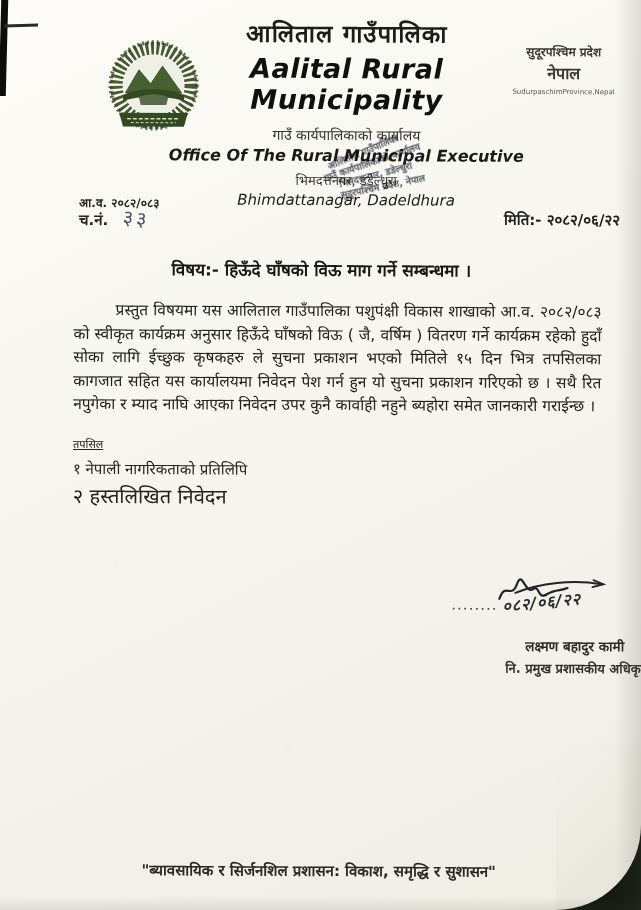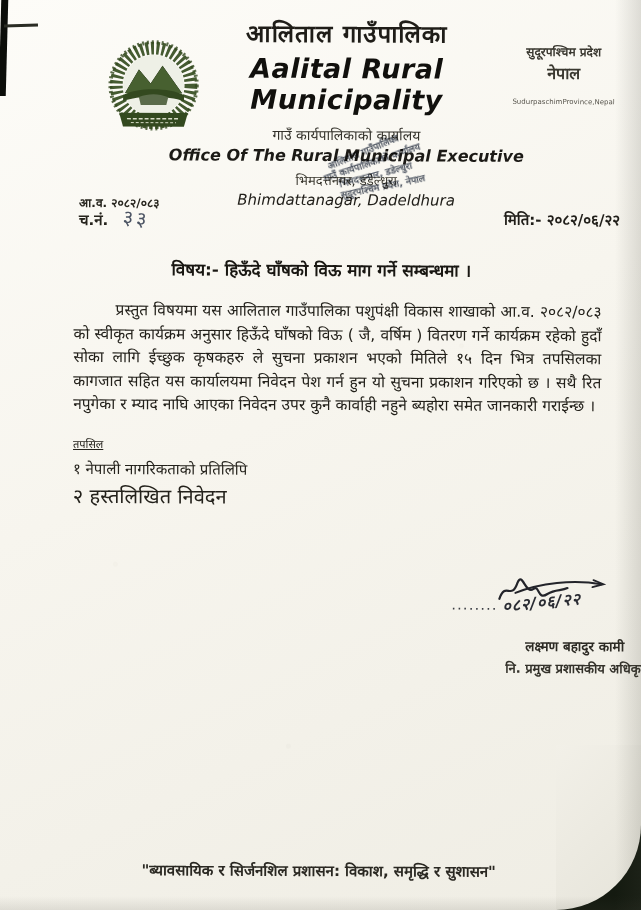--- a/index.html
+++ b/index.html
@@ -29,21 +29,21 @@
   .hdr-center{position:absolute;left:160px;top:16px;width:370px;text-align:center;}
   .title-np{font-size:24px;font-weight:bold;color:#1f1d18;letter-spacing:1px;}
   .title-en{font-size:27px;font-weight:bold;font-style:italic;color:#11100d;margin-top:4px;letter-spacing:0.5px;}
   .office-np{font-size:14px;margin-top:10px;color:#33312a;}
   .office-en{font-size:16px;font-weight:bold;font-style:italic;margin-top:2px;color:#1c1a16;}
   .place-np{font-size:13px;margin-top:6px;color:#3a382f;}
   .place-en{font-size:15px;font-style:italic;margin-top:2px;color:#22201b;}
   .hdr-right{position:absolute;right:14px;top:42px;width:130px;text-align:center;color:#3a3830;}
   .prov-np{font-size:12px;font-weight:bold;}
   .country-np{font-size:16px;font-weight:bold;margin-top:2px;}
-  .prov-en{font-size:7px;margin-top:14px;color:#55524a;}
+  .prov-en{font-size:7px;margin-top:4px;color:#55524a;}
 
   
   .stamp{
     position:absolute;left:290px;top:142px;width:165px;
     transform:rotate(-16deg);
     color:#273040;opacity:0.82;filter:blur(0.5px);
     text-align:center;font-weight:bold;mix-blend-mode:multiply;
   }
   .stamp div{font-size:9.5px;line-height:13px;white-space:nowrap;}
   .stamp .s1{transform:rotate(-7deg) translateX(-6px);}

